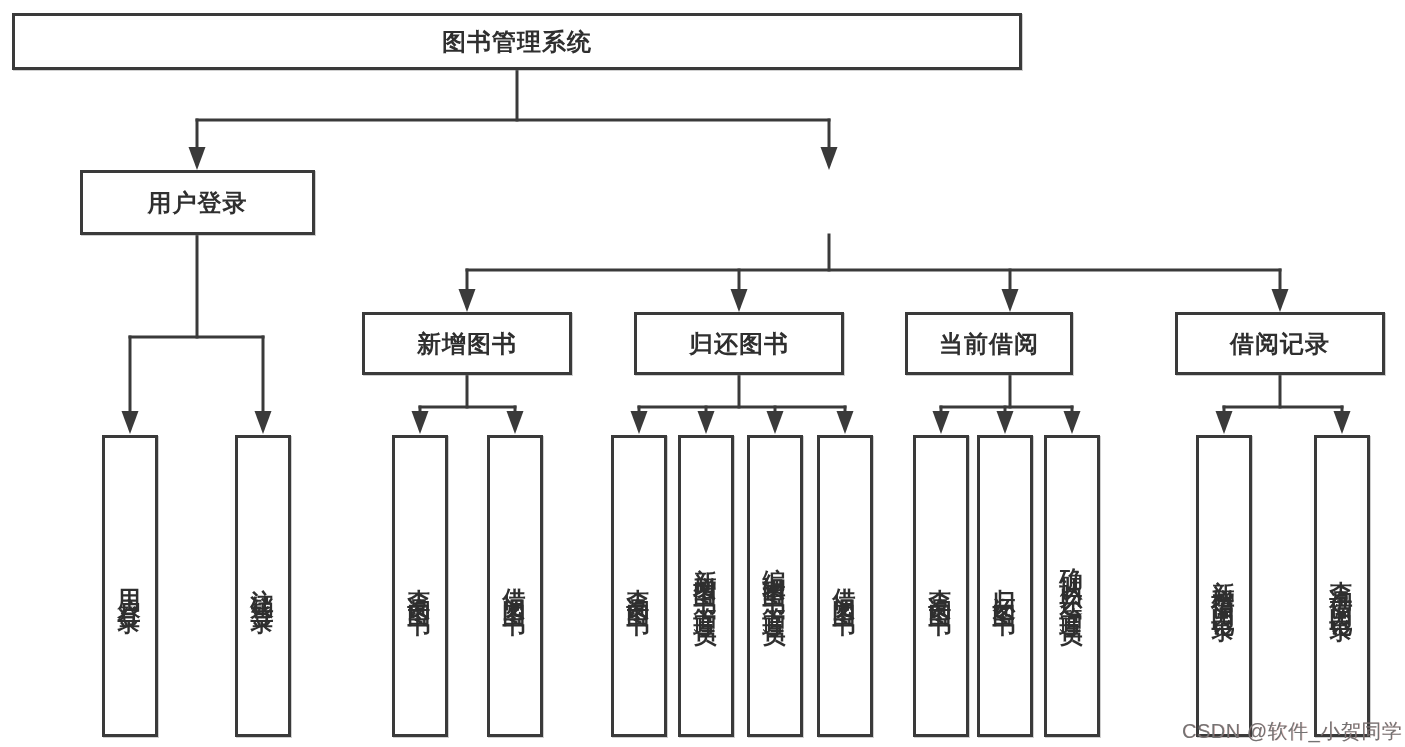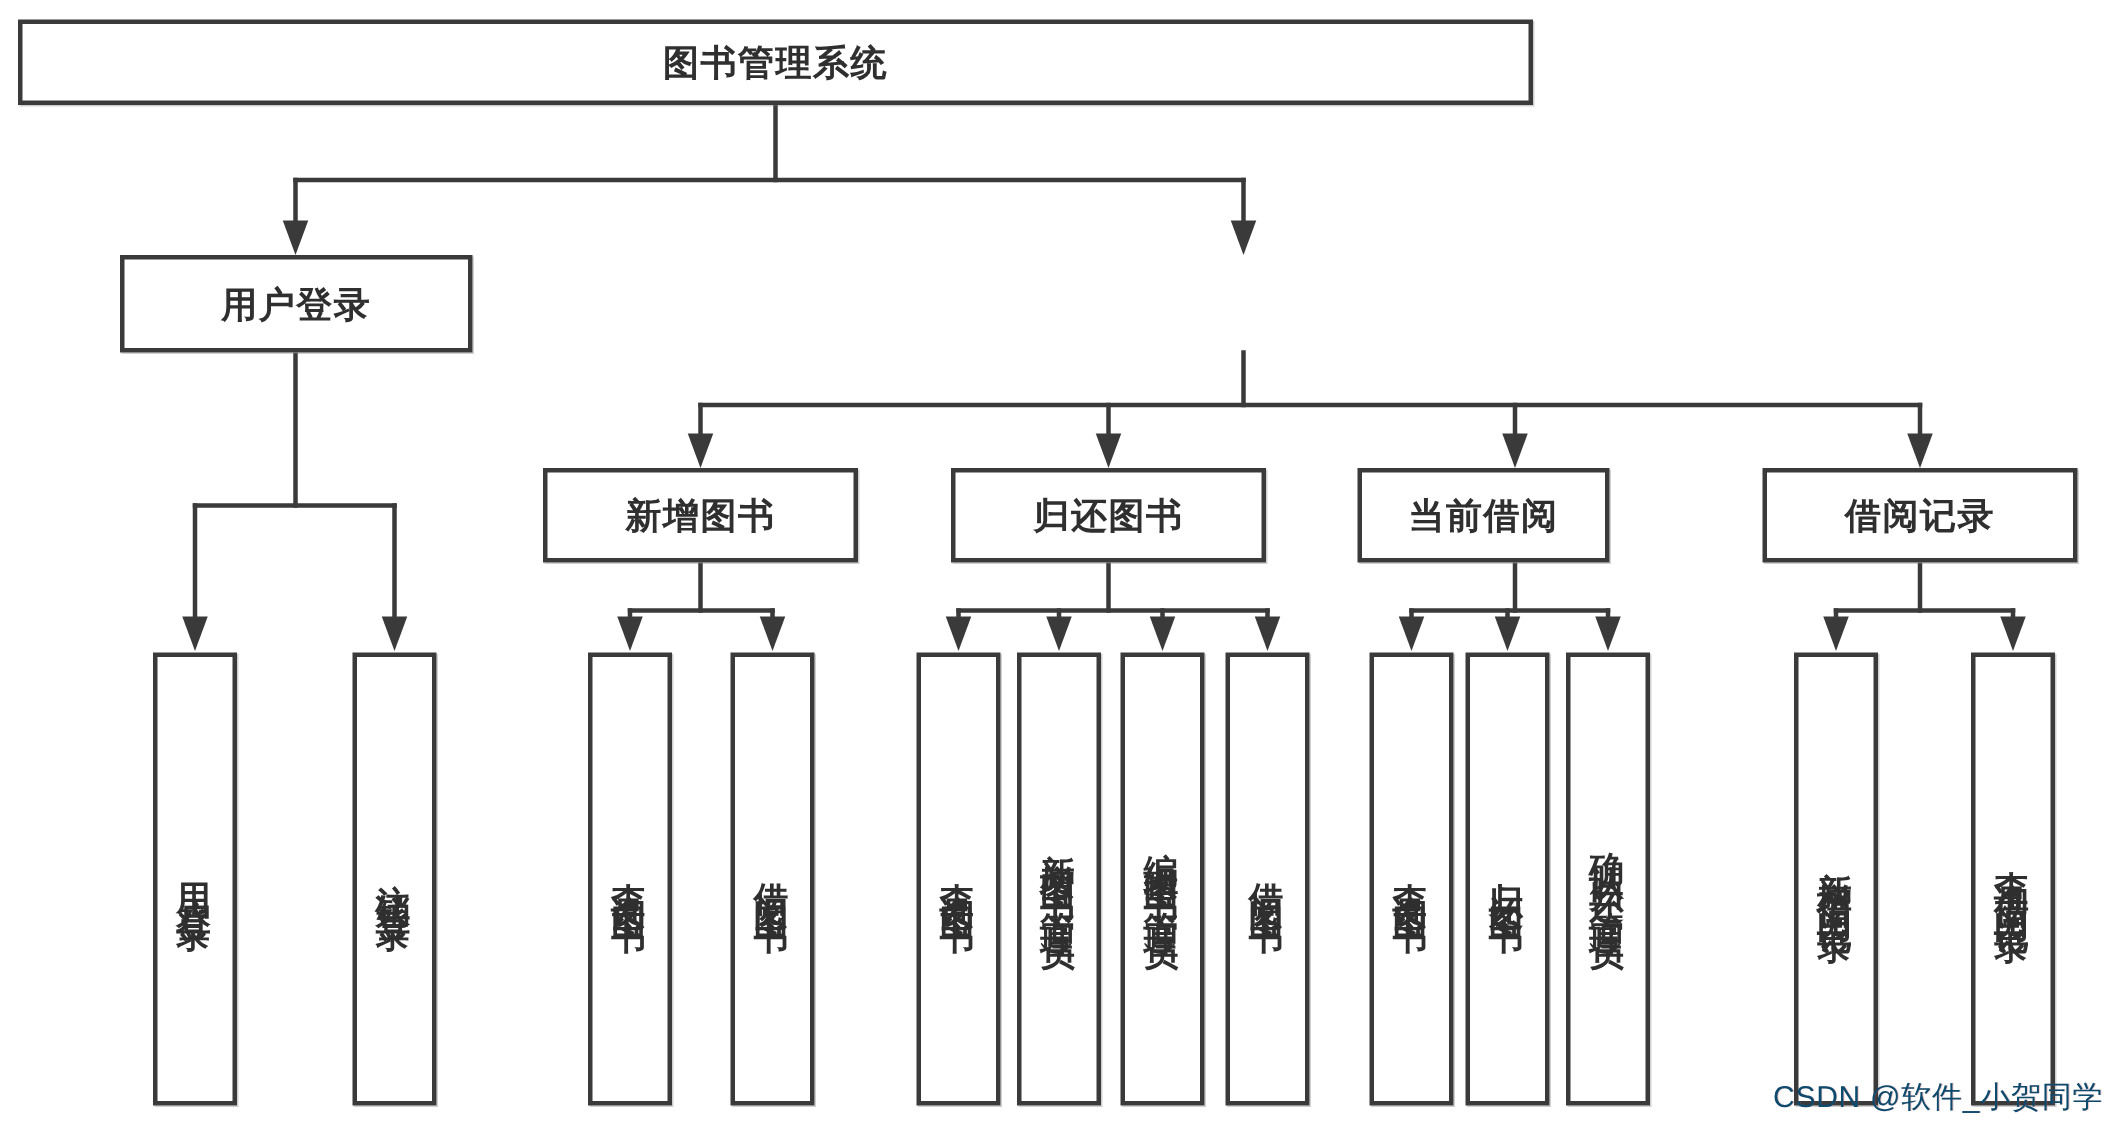--- a/index.html
+++ b/index.html
@@ -28,21 +28,21 @@
     writing-mode:vertical-lr;
     text-orientation:mixed;
     font-size:23px;
     letter-spacing:8px;
     top:435px;height:302px;width:56px;
   }
   .watermark{
     position:absolute;
     left:1182px;top:718px;
     font-size:20px;
-    color:#0c4a6e;
+    color:#737373;
     letter-spacing:0.5px;
     white-space:nowrap;
     z-index:5;
     text-shadow:0.6px 0 0 rgba(205,80,80,0.30);
   }
 </style>
 </head>
 <body>
 
 <div class="canvas">

